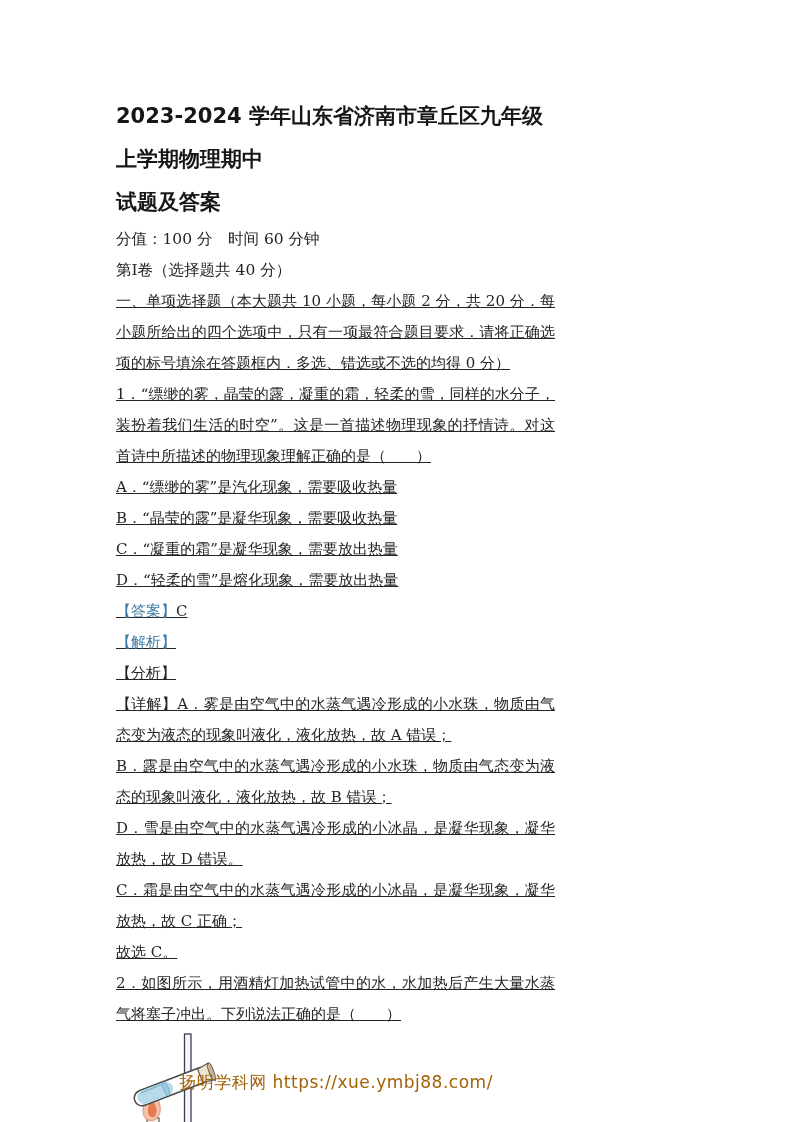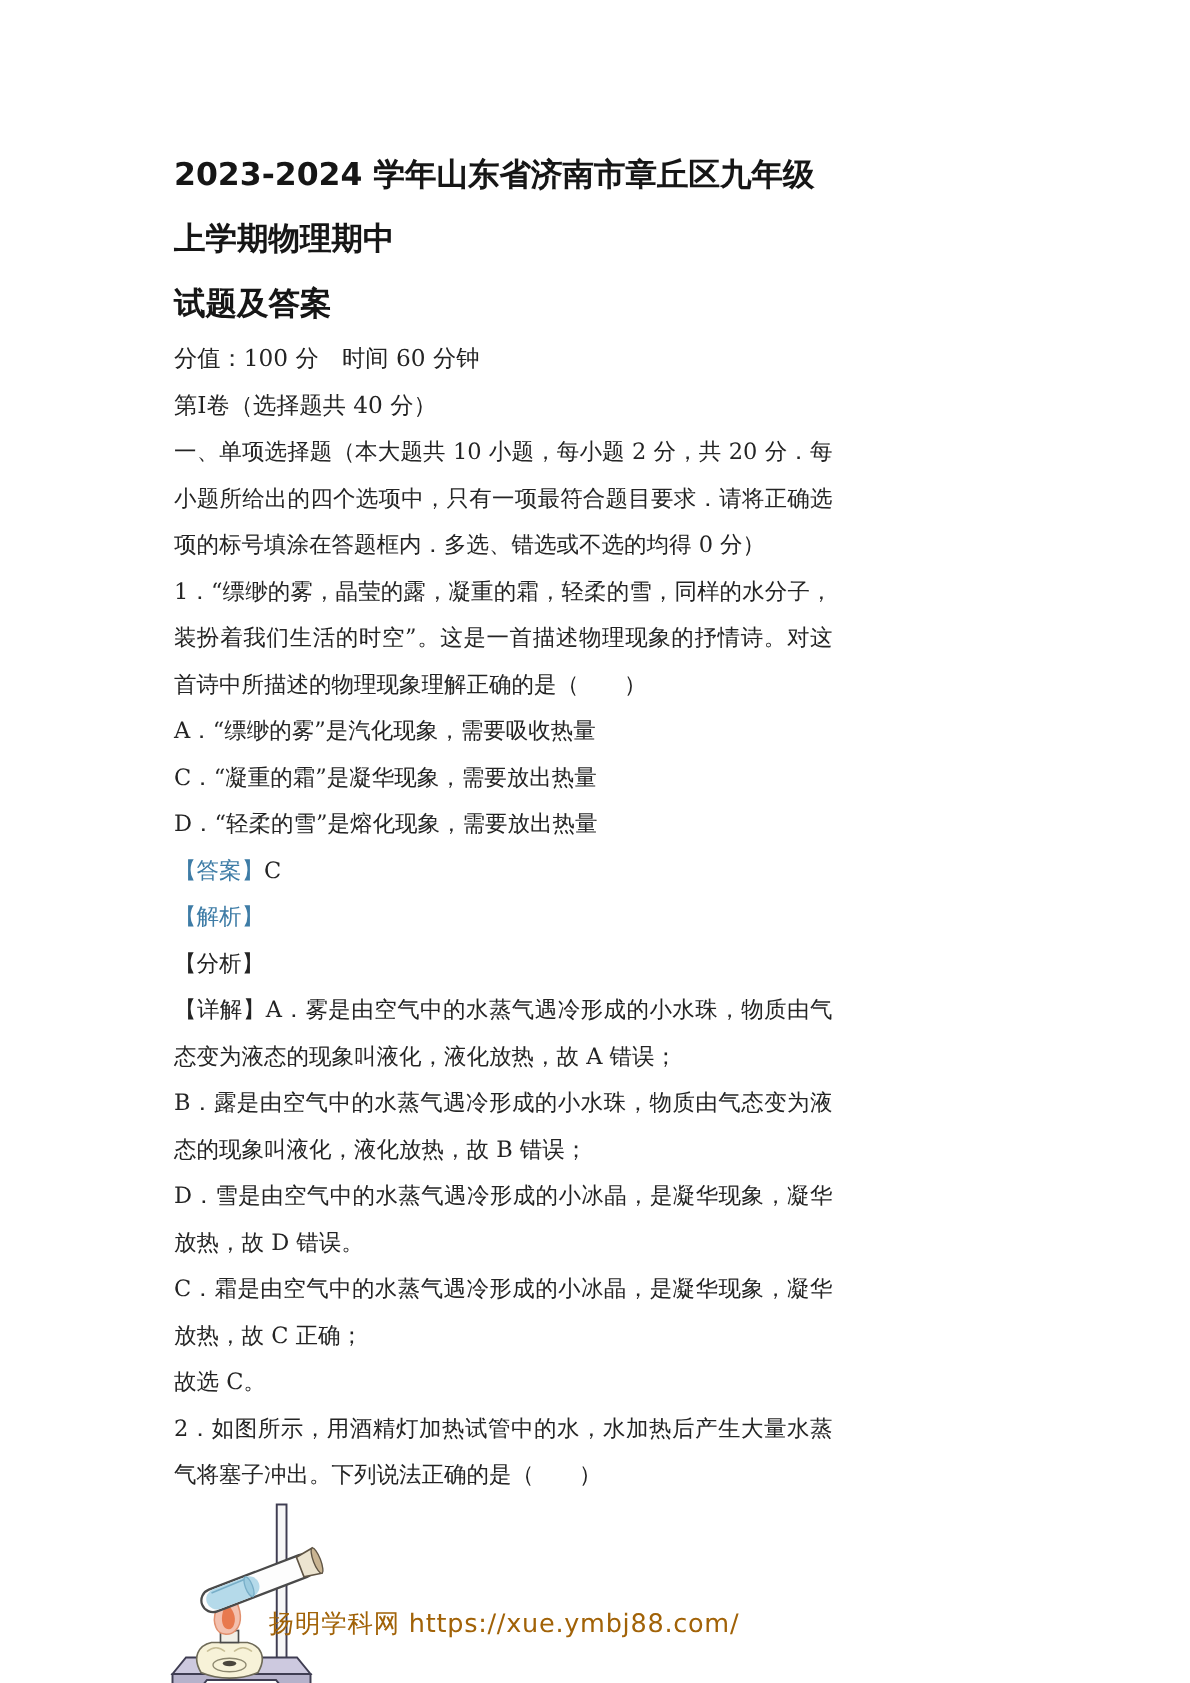--- a/index.html
+++ b/index.html
@@ -25,20 +25,21 @@
   .centerline {
     font-size: 15.5px;
     line-height: 31px;
     color: #242424;
   }
   p.body {
     font-size: 15px;
     line-height: 31px;
     text-align: justify;
     color: #242424;
+    text-decoration: underline;
   }
   .blue { color: #3e7ca6; }
   .figure { display: block; margin: 2px 0 0 -8px; }
   .footer {
     position: absolute;
     left: 0;
     bottom: 28px;
     width: 100%;
     text-align: center;
     font-family: "DejaVu Sans", "Liberation Sans", sans-serif;
@@ -60,20 +61,21 @@
     </h1>
 
     <div class="centerline">分值：100 分　时间 60 分钟</div>
     <div class="centerline">第Ⅰ卷（选择题共 40 分）</div>
 
     <p class="body">一、单项选择题（本大题共 10 小题，每小题 2 分，共 20 分．每小题所给出的四个选项中，只有一项最符合题目要求．请将正确选项的标号填涂在答题框内．多选、错选或不选的均得 0 分）</p>
 
     <p class="body">1．“缥缈的雾，晶莹的露，凝重的霜，轻柔的雪，同样的水分子，装扮着我们生活的时空”。这是一首描述物理现象的抒情诗。对这首诗中所描述的物理现象理解正确的是（　　）</p>
 
     <p class="body">A．“缥缈的雾”是汽化现象，需要吸收热量</p>
+    <p class="body">B．“晶莹的露”是凝华现象，需要吸收热量</p>
     <p class="body">C．“凝重的霜”是凝华现象，需要放出热量</p>
     <p class="body">D．“轻柔的雪”是熔化现象，需要放出热量</p>
 
     <p class="body"><span class="blue">【答案】</span><span>C</span></p>
 
     <p class="body"><span class="blue">【解析】</span></p>
 
     <p class="body"><span>【分析】</span></p>
 
     <p class="body"><span>【详解】</span><span>A．雾是由空气中的水蒸气遇冷形成的小水珠，物质由气态变为液态的现象叫液化，液化放热，故 A 错误；</span></p>

